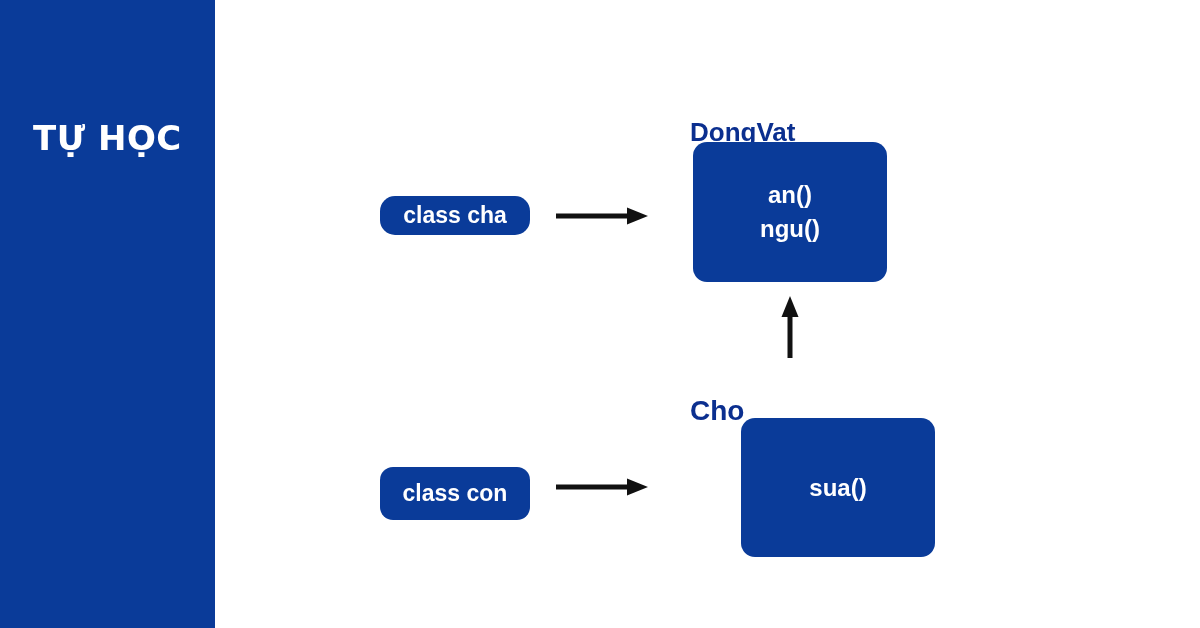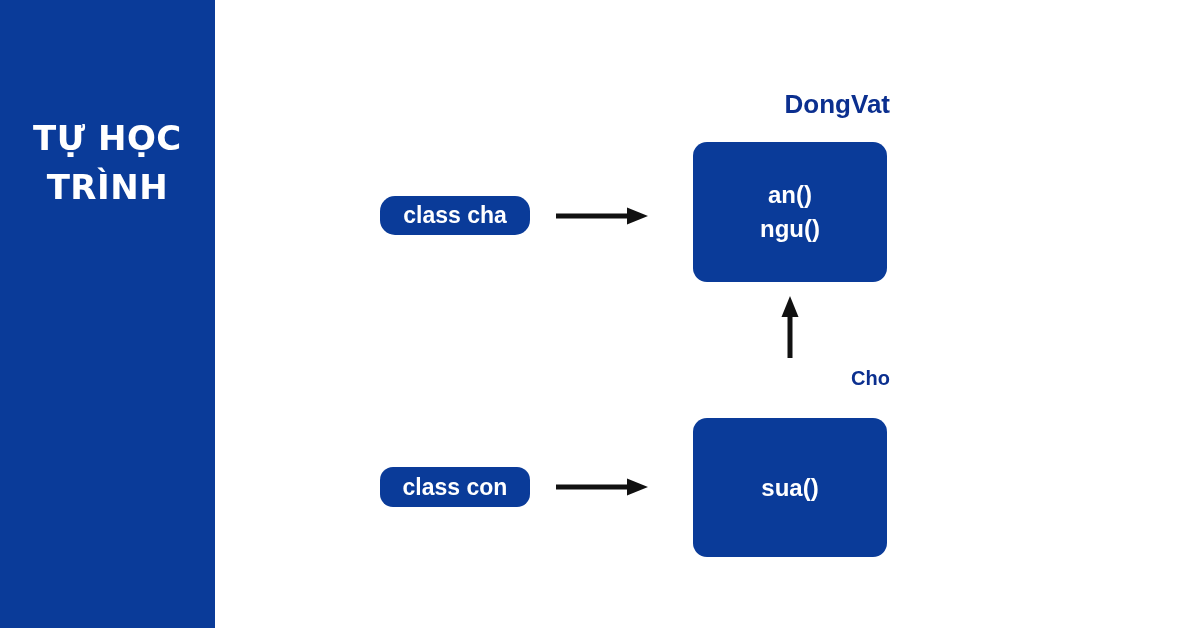--- a/index.html
+++ b/index.html
@@ -35,42 +35,43 @@
     font-weight:700;
     font-size:34px;
     line-height:49px;
     letter-spacing:0.5px;
     white-space:nowrap;
   }
   
   .class-title{
     position:absolute;
     width:200px;left:690px;
-    text-align:right;
+    text-align:left;
     color:var(--label-blue);
     font-weight:700;
+    margin-top:28px;
   }
   .parent-title{top:89px;font-size:26px;}
-  .child-title{top:367px;font-size:20px;}
+  .child-title{top:367px;font-size:28px;}
   .class-box{
     position:absolute;
     left:693px;width:194px;
     background:var(--primary-blue);
     border-radius:14px;
     display:flex;flex-direction:column;
     align-items:center;justify-content:center;
     row-gap:20px;
     color:var(--box-text);
     font-weight:700;font-size:24px;gap:6px;
   }
   .parent-box{top:142px;height:140px;}
-  .child-box{top:418px;height:139px;}
+  .child-box{top:418px;height:139px;margin-left:48px;}
   .pill{
     position:absolute;
-    left:380px;width:150px;height:40px;
+    left:380px;width:150px;height:53px;
     background:var(--primary-blue);
     border-radius:13px;
     display:flex;align-items:center;justify-content:center;
     color:var(--box-text);
     font-weight:700;font-size:23px;
   }
   .pill-cha{top:196px;height:39px;border-radius:15px;}
   .pill-con{top:467px;}
   .arrow{position:absolute;color:var(--arrow-color);}
   .arrow-cha{left:556px;top:204px;}
@@ -78,21 +79,20 @@
   .arrow-up{left:778px;top:296px;}
 </style>
 </head>
 <body>
 
 <div class="canvas">
 
   <aside class="sidebar">
     <div class="sidebar-title">
       <div>TỰ HỌC</div>
-      <div>TRÌNH</div>
     </div>
   </aside>
 
   <main>
 
     <div class="class-title parent-title">DongVat</div>
     <div class="class-box parent-box">
       <div>an()</div>
       <div>ngu()</div>
     </div>

